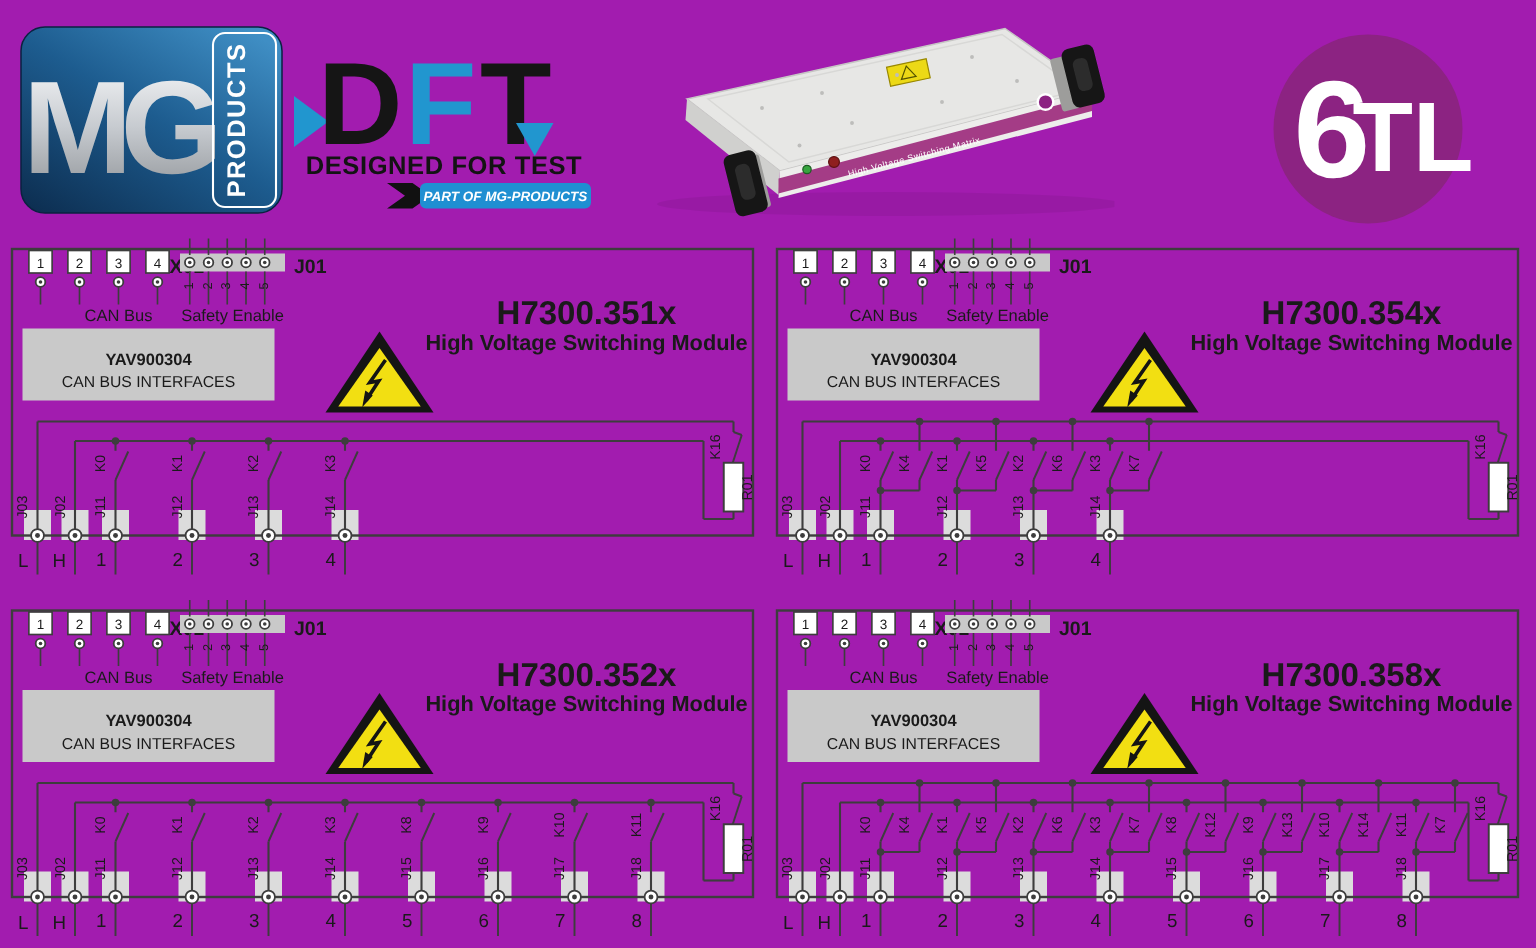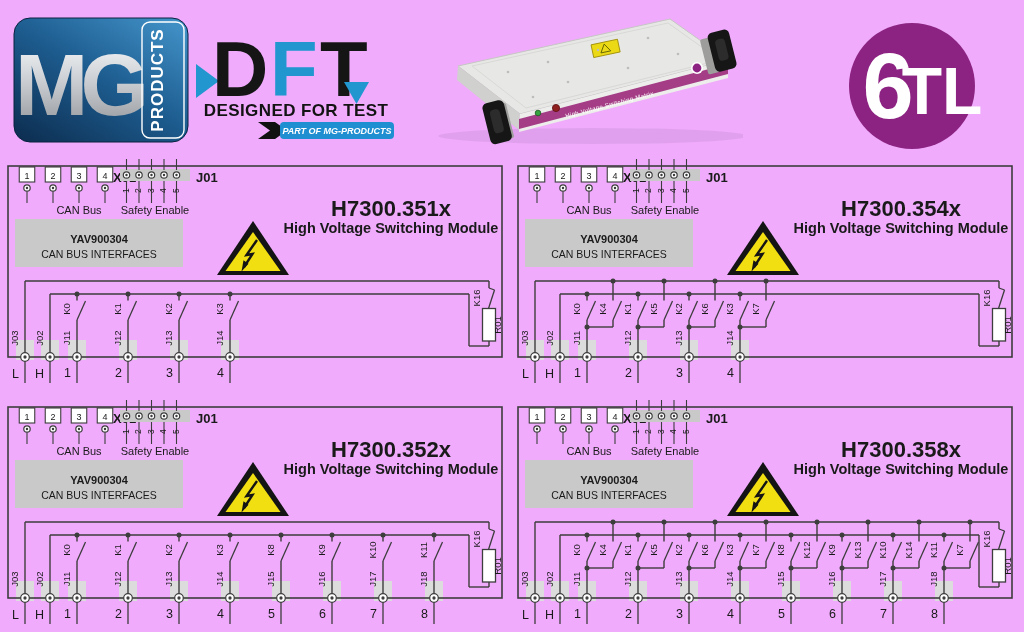--- a/index.html
+++ b/index.html
@@ -1,16 +1,16 @@
 <!DOCTYPE html>
 <html><head>
 <meta charset="utf-8">
 <style>
   html,body{margin:0;padding:0;background:#fff;}
-  .page{position:relative;width:1024px;height:632px;background:#f0abfc;overflow:hidden;
+  .page{position:relative;width:1024px;height:632px;background:#a21caf;overflow:hidden;
         font-family:"Liberation Sans","DejaVu Sans",sans-serif;}
   .logo{position:absolute;}
   svg text{font-family:"Liberation Sans","DejaVu Sans",sans-serif;}
   .schematic{position:absolute;width:505px;height:240px;}
   #sch0{left:3px;top:157px;}
   #sch1{left:513px;top:157px;}
   #sch2{left:3px;top:398px;}
   #sch3{left:513px;top:398px;}
 </style>
 </head>

